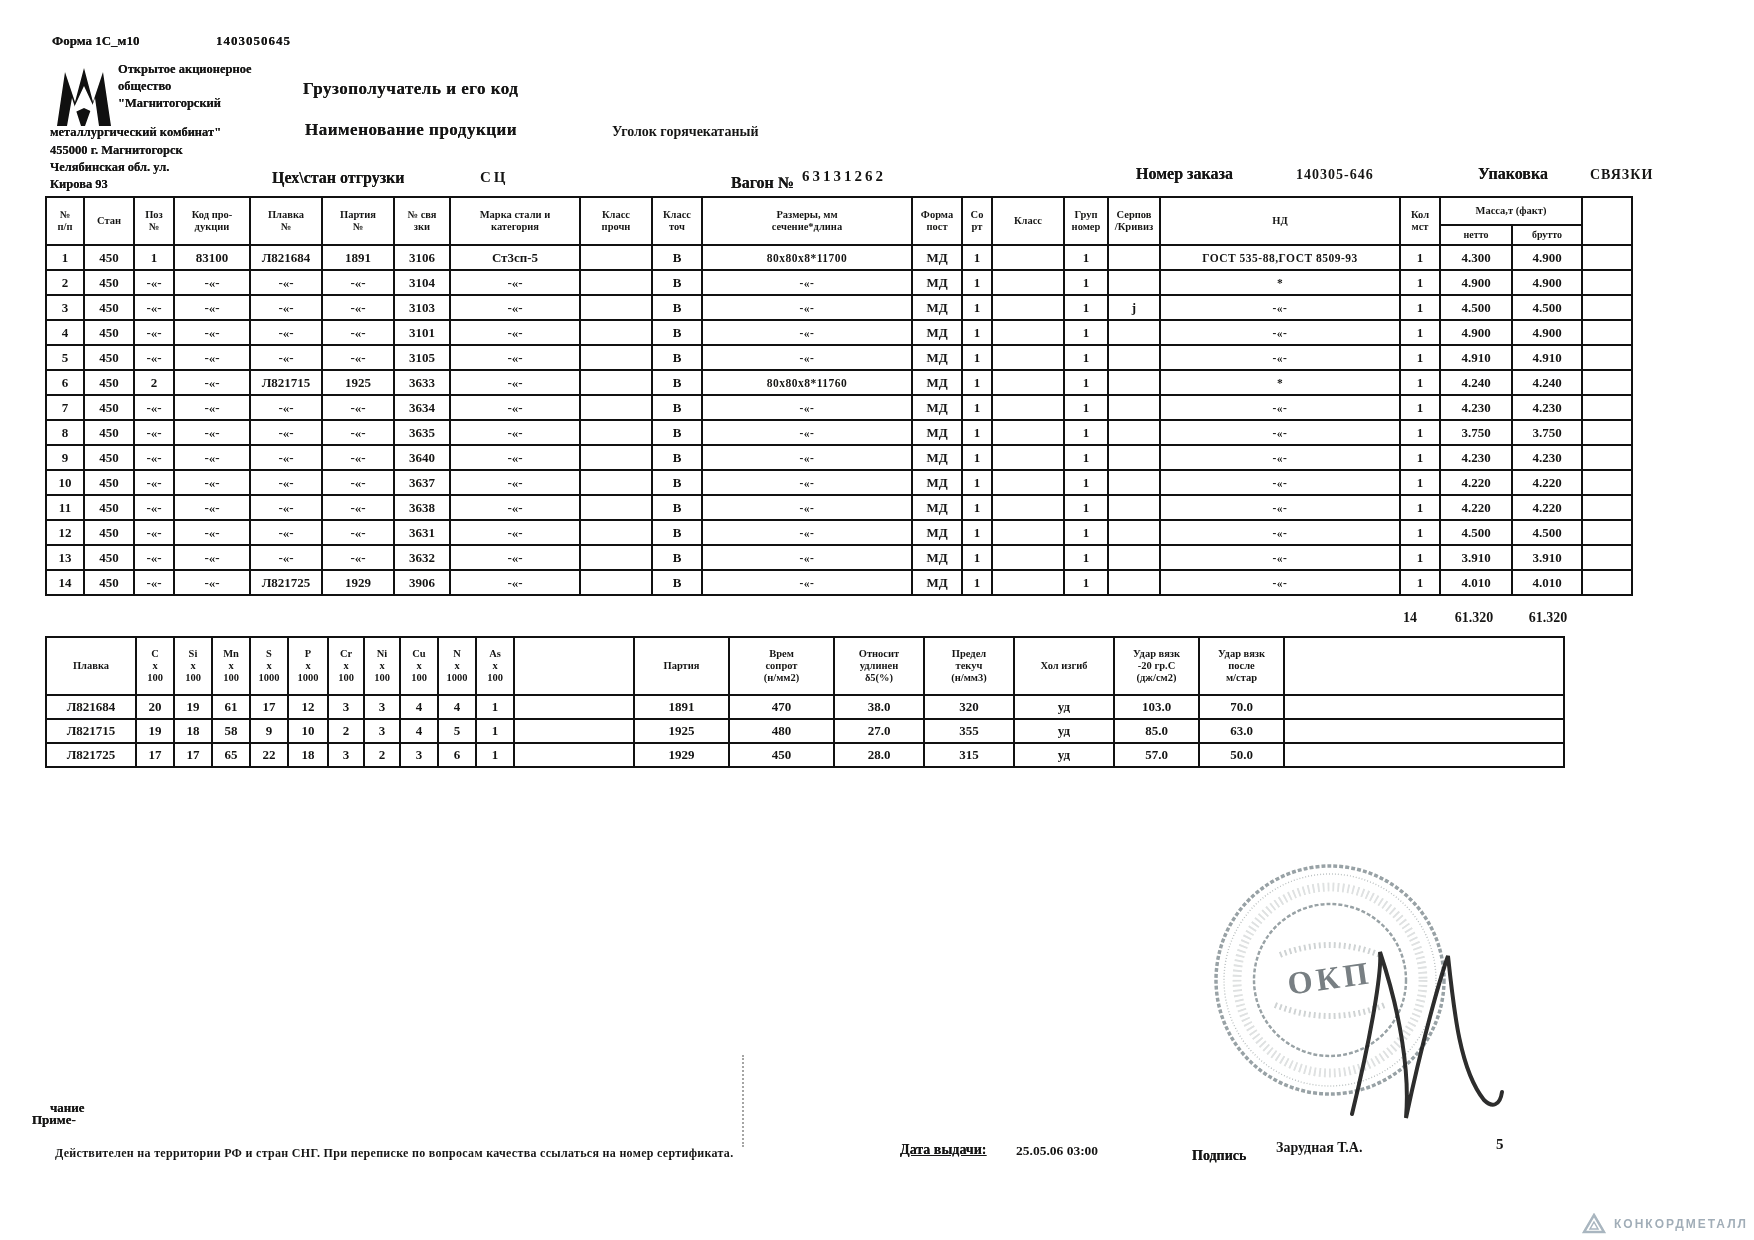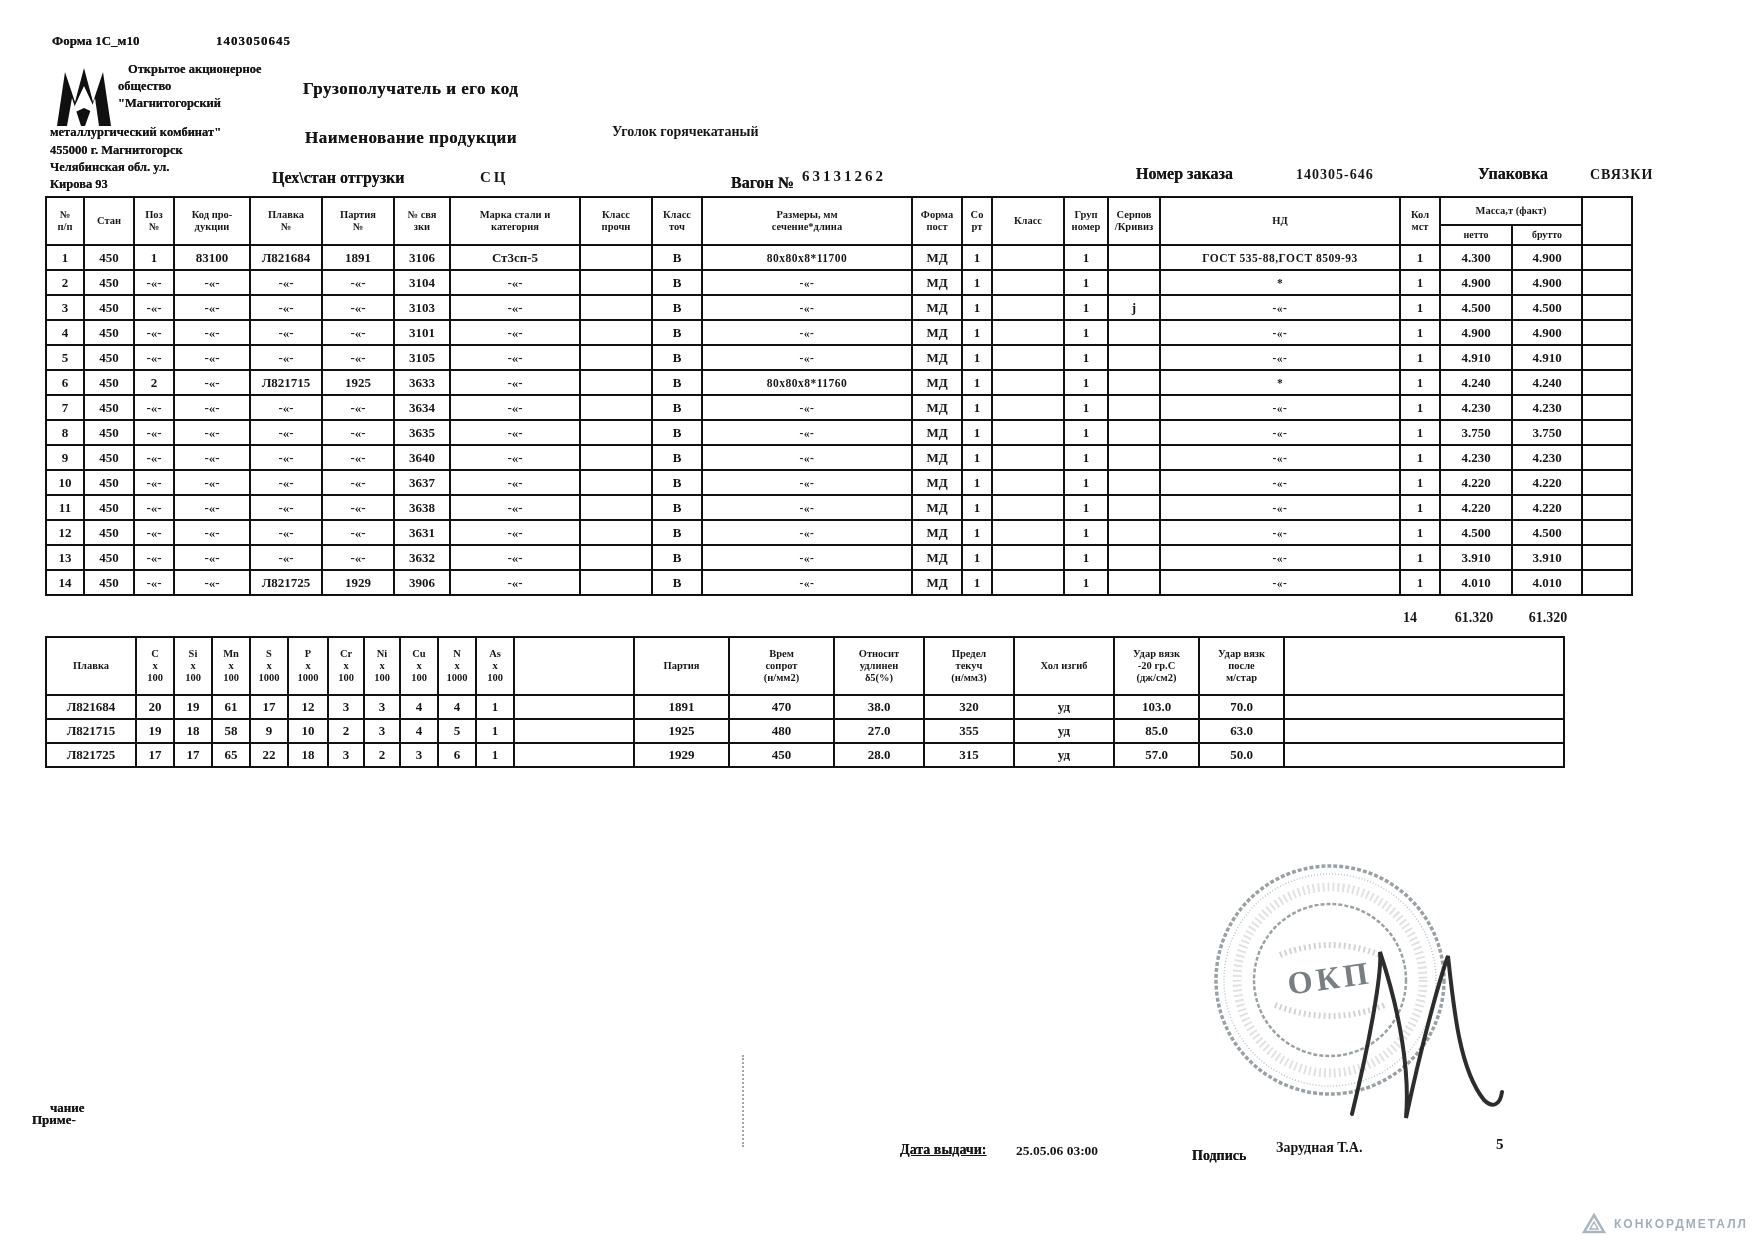--- a/index.html
+++ b/index.html
@@ -4,26 +4,26 @@
 <style>
   html,body{margin:0;padding:0;}
   body{width:1754px;height:1240px;background:#e9e9e9;font-family:"Liberation Serif",serif;}
   .page{position:relative;width:1754px;height:1240px;background:#fdfdfb;overflow:hidden;color:#1a1a1a;
         filter:contrast(1.05);}
   .abs{position:absolute;white-space:nowrap;}
   .smudge{text-shadow:0 0 .6px rgba(10,10,10,.85);}
   
   .form-label{left:52px;top:33px;font:bold 13px "Liberation Serif",serif;}
   .form-number{left:216px;top:33px;font:bold 13px "Liberation Serif",serif;letter-spacing:1px;}
-  .cmp0{left:128px;top:62px;}.cmp1{left:118px;top:79px;}.cmp2{left:118px;top:96px;}
+  .cmp0{left:118px;top:62px;}.cmp1{left:118px;top:79px;}.cmp2{left:118px;top:96px;}
   .cmp3{left:50px;top:125px;}.cmp4{left:50px;top:143px;}.cmp5{left:50px;top:160px;}.cmp6{left:50px;top:177px;}
   .cmp{font:bold 12.5px "Liberation Serif",serif;}
   .title{left:630px;top:36px;font:bold 21px "Liberation Serif",serif;letter-spacing:1.5px;word-spacing:7px;}
   .consignee{left:303px;top:79px;font:bold 17px "Liberation Serif",serif;letter-spacing:.5px;}
-  .prod-label{left:305px;top:128px;font:bold 17px "Liberation Serif",serif;letter-spacing:.5px;}
+  .prod-label{left:305px;top:120px;font:bold 17px "Liberation Serif",serif;letter-spacing:.5px;}
   .prod-value{left:612px;top:124px;font:bold 14px "Liberation Serif",serif;}
   .shop-label{left:272px;top:169px;font:bold 16px "Liberation Serif",serif;}
   .shop-value{left:480px;top:169px;font:bold 15px "Liberation Serif",serif;letter-spacing:3px;}
   .wagon-label{left:697px;top:174px;font:bold 16px "Liberation Serif",serif;margin-left:34px;}
   .wagon-value{left:802px;top:168px;font:bold 15px "Liberation Serif",serif;letter-spacing:3px;}
   .order-label{left:1136px;top:165px;font:bold 16px "Liberation Serif",serif;}
   .order-value{left:1296px;top:167px;font:bold 14px "Liberation Serif",serif;letter-spacing:1px;}
   .pack-label{left:1478px;top:165px;font:bold 16px "Liberation Serif",serif;}
   .pack-value{left:1590px;top:167px;font:bold 14px "Liberation Serif",serif;letter-spacing:1px;}
   
@@ -593,20 +593,21 @@
           <td></td>
         </tr>
       </tbody>
     </table>
 
   <div class="abs note1 smudge">Приме-</div>
   <div class="abs note2 smudge">чание</div>
 
   <div class="abs dots"></div>
 
+  <div class="abs legal">Действителен на территории РФ и стран СНГ. При переписке по вопросам качества ссылаться на номер сертификата.</div>
   <div class="abs date-label smudge">Дата выдачи:</div>
   <div class="abs date-value">25.05.06 03:00</div>
   <div class="abs sign-label smudge">Подпись</div>
   <div class="abs sign-value">Зарудная Т.А.</div>
   <div class="abs page-num">5</div>
 
   <svg class="abs stamp" viewBox="0 0 250 250">
     <g stroke="#8d969b" fill="none" opacity="0.9">
       <circle cx="125" cy="125" r="114" stroke-width="3.5" stroke-dasharray="4 2"></circle>
       <circle cx="125" cy="125" r="106" stroke-width="1.5" stroke-dasharray="1 2" opacity="0.7"></circle>

